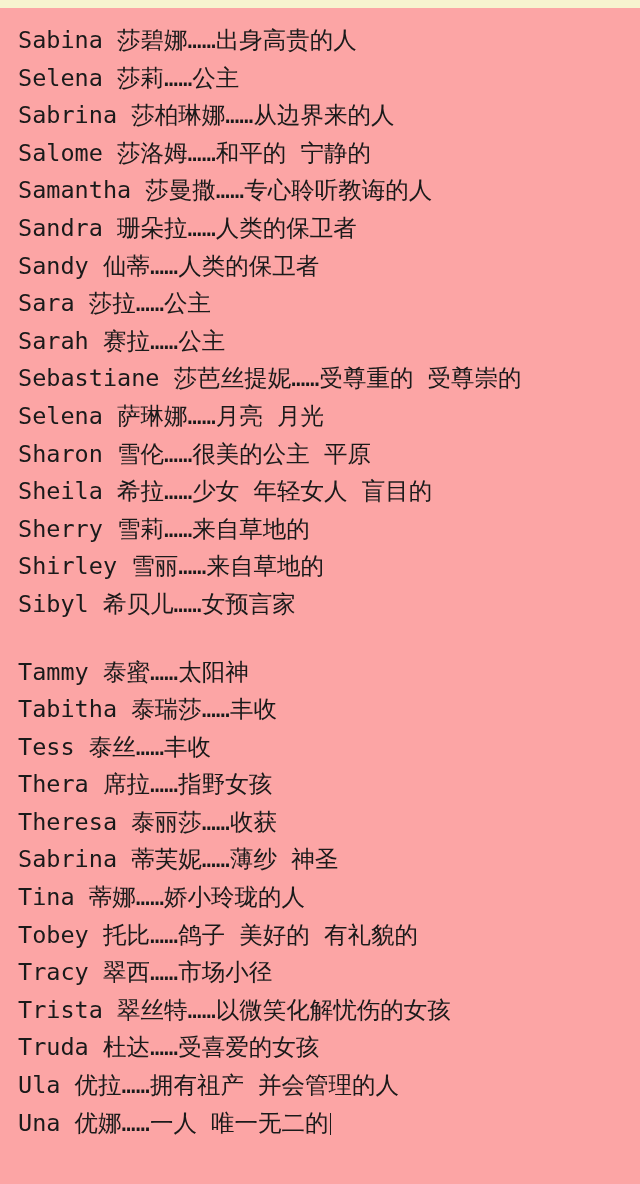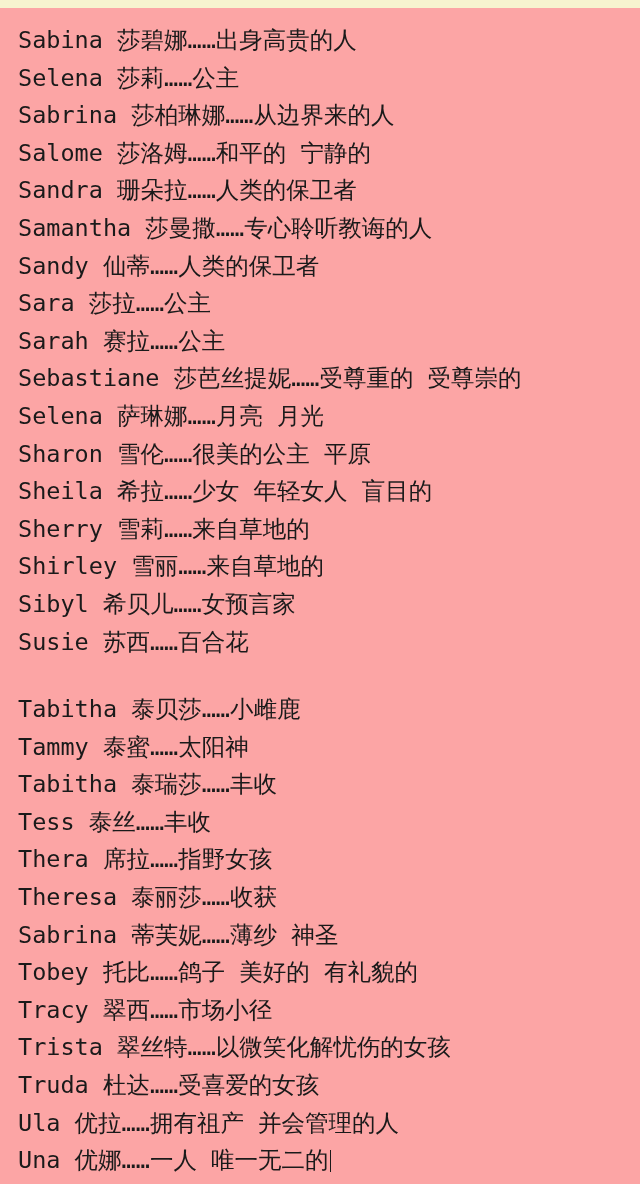--- a/index.html
+++ b/index.html
@@ -45,45 +45,44 @@
 </head>
 <body>
 
 <div class="page">
 
   <div class="group">
     <span class="entry">Sabina  莎碧娜……出身高贵的人</span>
     <span class="entry">Selena  莎莉……公主</span>
     <span class="entry">Sabrina  莎柏琳娜……从边界来的人</span>
     <span class="entry">Salome  莎洛姆……和平的  宁静的</span>
+    <span class="entry">Samantha  莎曼撒……专心聆听教诲的人</span>
     <span class="entry">Sandra  珊朵拉……人类的保卫者</span>
-    <span class="entry">Samantha  莎曼撒……专心聆听教诲的人</span>
     <span class="entry">Sandy  仙蒂……人类的保卫者</span>
     <span class="entry">Sara  莎拉……公主</span>
     <span class="entry">Sarah  赛拉……公主</span>
     <span class="entry">Sebastiane  莎芭丝提妮……受尊重的  受尊崇的</span>
     <span class="entry">Selena  萨琳娜……月亮  月光</span>
     <span class="entry">Sharon  雪伦……很美的公主  平原</span>
     <span class="entry">Sheila  希拉……少女  年轻女人  盲目的</span>
     <span class="entry">Sherry  雪莉……来自草地的</span>
     <span class="entry">Shirley  雪丽……来自草地的</span>
     <span class="entry">Sibyl  希贝儿……女预言家</span>
-    <span class="entry">Susie  苏西……百合花</span>
   </div>
 
   <div class="spacer"></div>
 
   <div class="group">
-    <span class="entry">Tabitha  泰贝莎……小雌鹿</span>
     <span class="entry">Tammy  泰蜜……太阳神</span>
     <span class="entry">Tabitha  泰瑞莎……丰收</span>
     <span class="entry">Tess  泰丝……丰收</span>
     <span class="entry">Thera  席拉……指野女孩</span>
     <span class="entry">Theresa  泰丽莎……收获</span>
     <span class="entry">Sabrina  蒂芙妮……薄纱  神圣</span>
+    <span class="entry">Tina  蒂娜……娇小玲珑的人</span>
     <span class="entry">Tobey  托比……鸽子  美好的  有礼貌的</span>
     <span class="entry">Tracy  翠西……市场小径</span>
     <span class="entry">Trista  翠丝特……以微笑化解忧伤的女孩</span>
     <span class="entry">Truda  杜达……受喜爱的女孩</span>
     <span class="entry">Ula  优拉……拥有祖产  并会管理的人</span>
     <span class="entry"><span>Una  优娜……一人  唯一无二的</span><span class="caret"></span></span>
 
   </div>
 
 </div>

